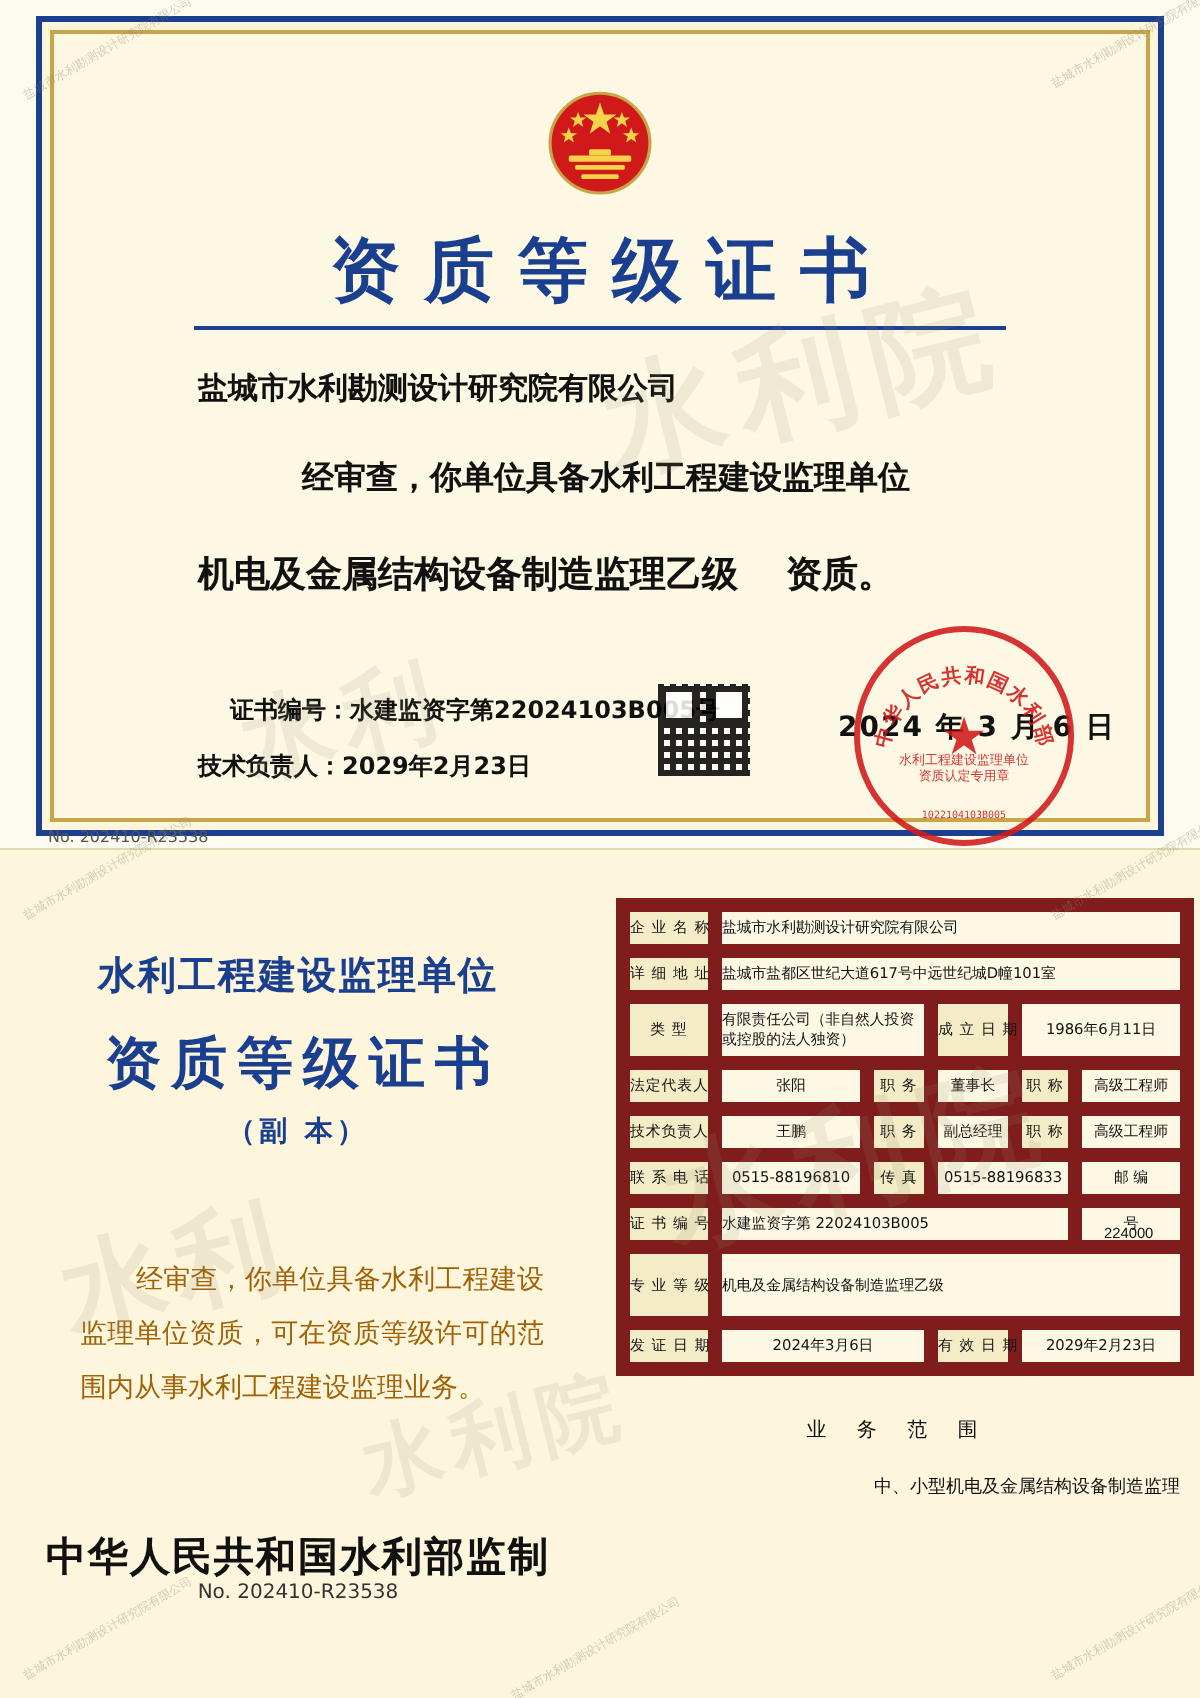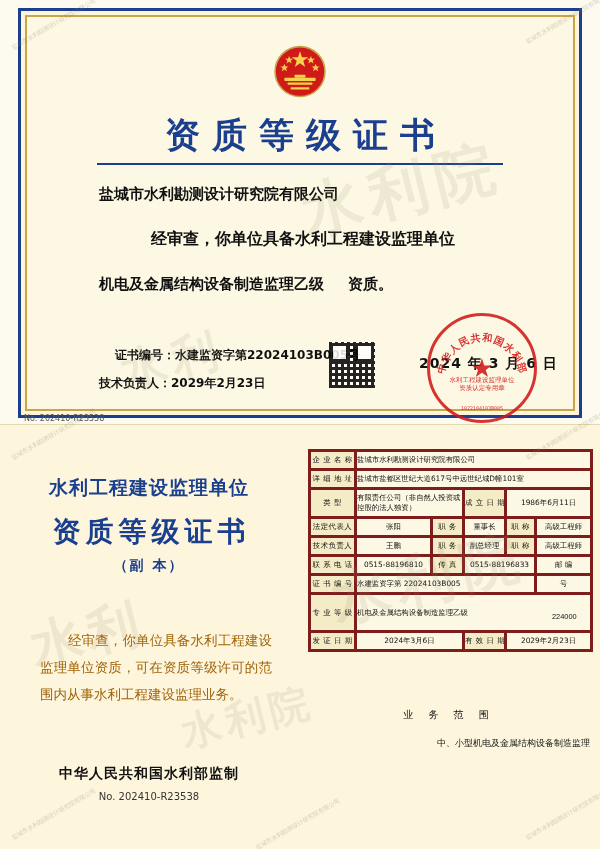--- a/index.html
+++ b/index.html
@@ -99,21 +99,21 @@
     font-size: 16px;
     font-weight: bold;
     color: #111;
     font-family: "DejaVu Sans", sans-serif;
     margin-left: 32px;
   }
   .line-body2 {
     position: absolute;
     left: 72px;
     top: 258px;
-    font-size: 15px;
+    font-size: 18px;
     font-weight: bold;
     color: #111;
     font-family: "DejaVu Sans", sans-serif;
   }
   .line-body2 .gap {
     display: inline-block;
     width: 24px;
   }
 
   .cert-no {
@@ -289,21 +289,21 @@
     color: #a16207;
     font-family: "DejaVu Sans", sans-serif;
     text-align: justify;
     text-indent: 28px;
   }
   .lp-issuer {
     position: absolute;
     left: 0; right: 0;
     top: 340px;
     text-align: center;
-    font-size: 14px;
+    font-size: 20px;
     font-weight: bold;
     color: #111;
     font-family: "DejaVu Sans", sans-serif;
     letter-spacing: 1px;
   }
   .lp-no {
     position: absolute;
     left: 0; right: 0;
     top: 366px;
     text-align: center;
@@ -321,21 +321,21 @@
   table.info {
     position: absolute;
     left: 8px;
     top: 24px;
     width: 282px;
     border-collapse: collapse;
     font-family: "DejaVu Sans", sans-serif;
     table-layout: fixed;
   }
   table.info td {
-    border: 3px solid #7f1d1d;
+    border: 7px solid #7f1d1d;
     font-size: 7.4px;
     padding: 3px 0;
     color: #111;
     line-height: 10px;
     word-break: break-all;
   }
   td.lbl {
     background: #f4ecc6;
     text-align: center;
     white-space: nowrap;

